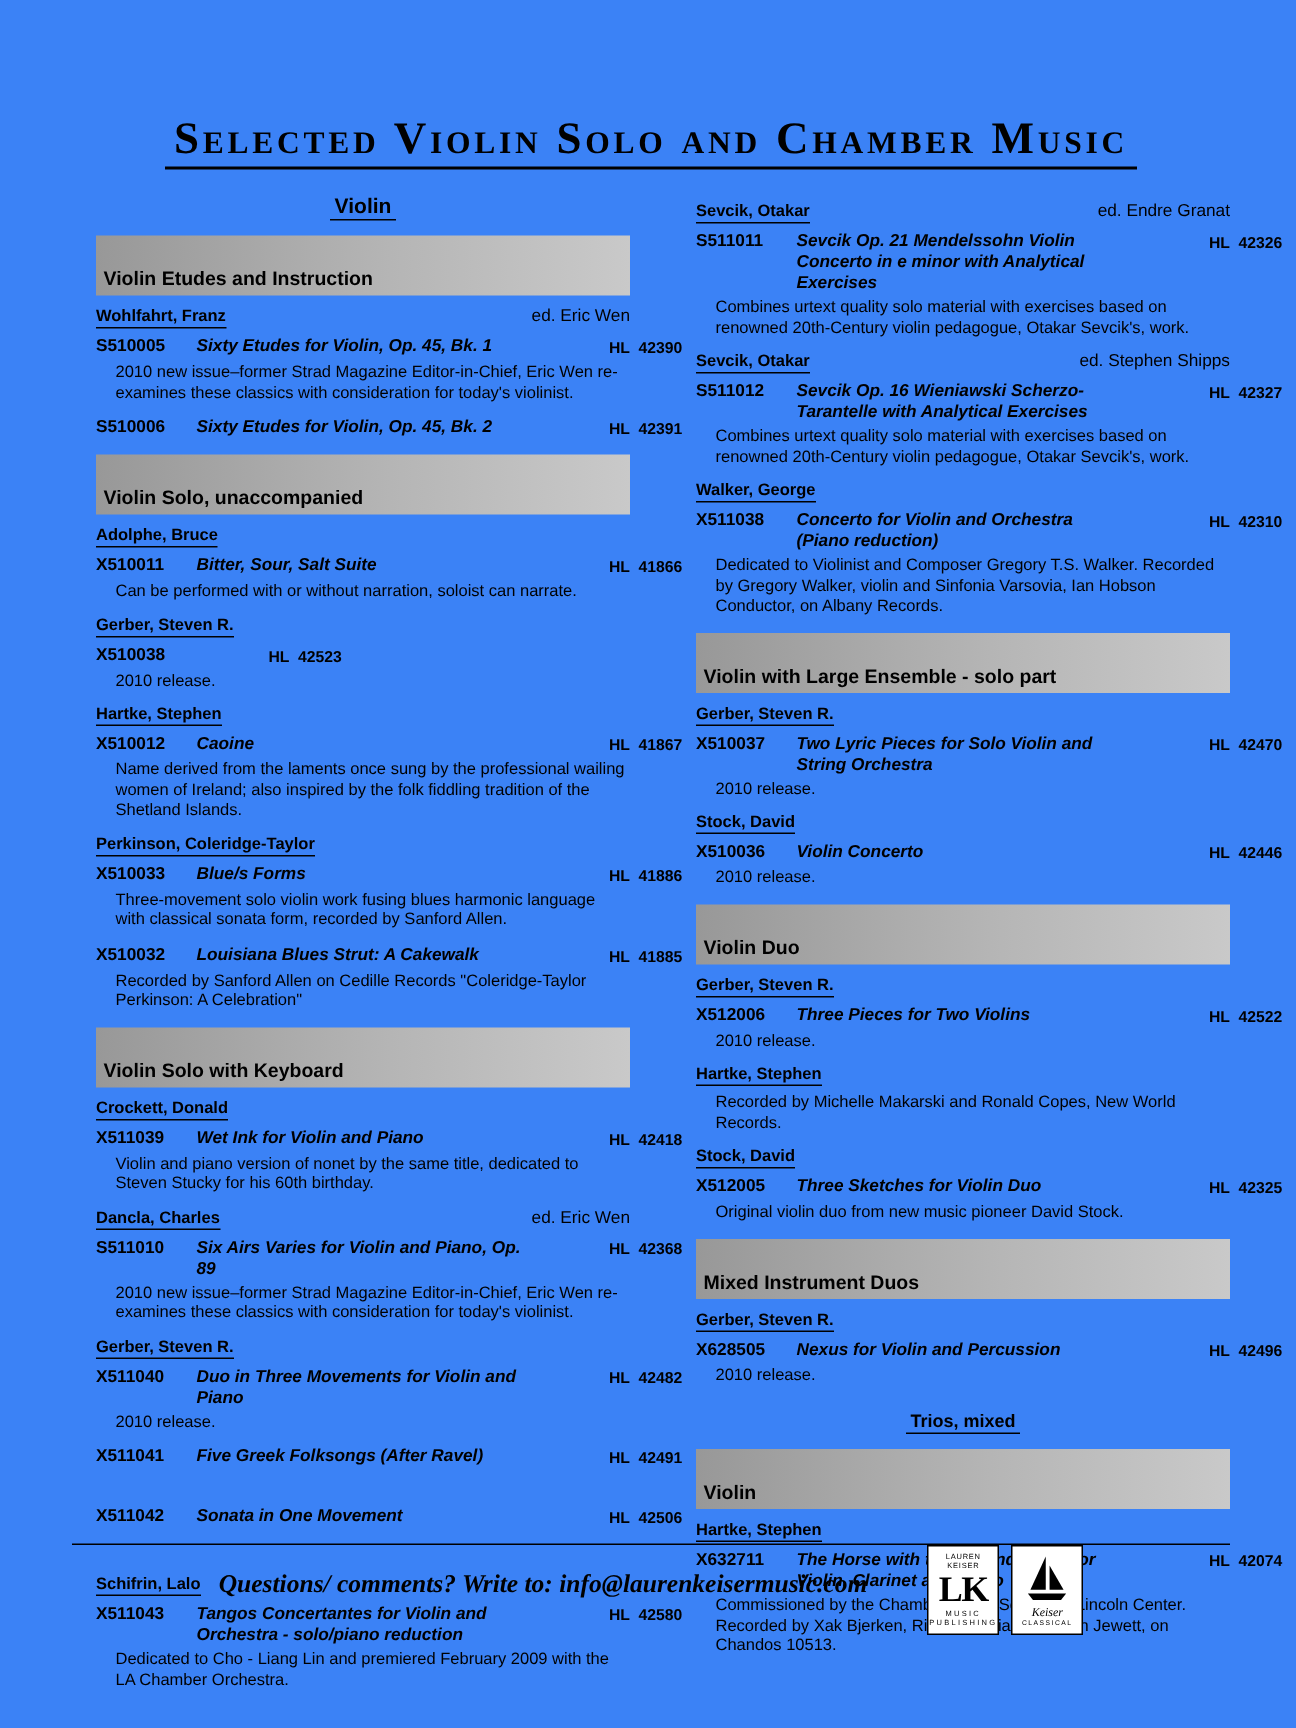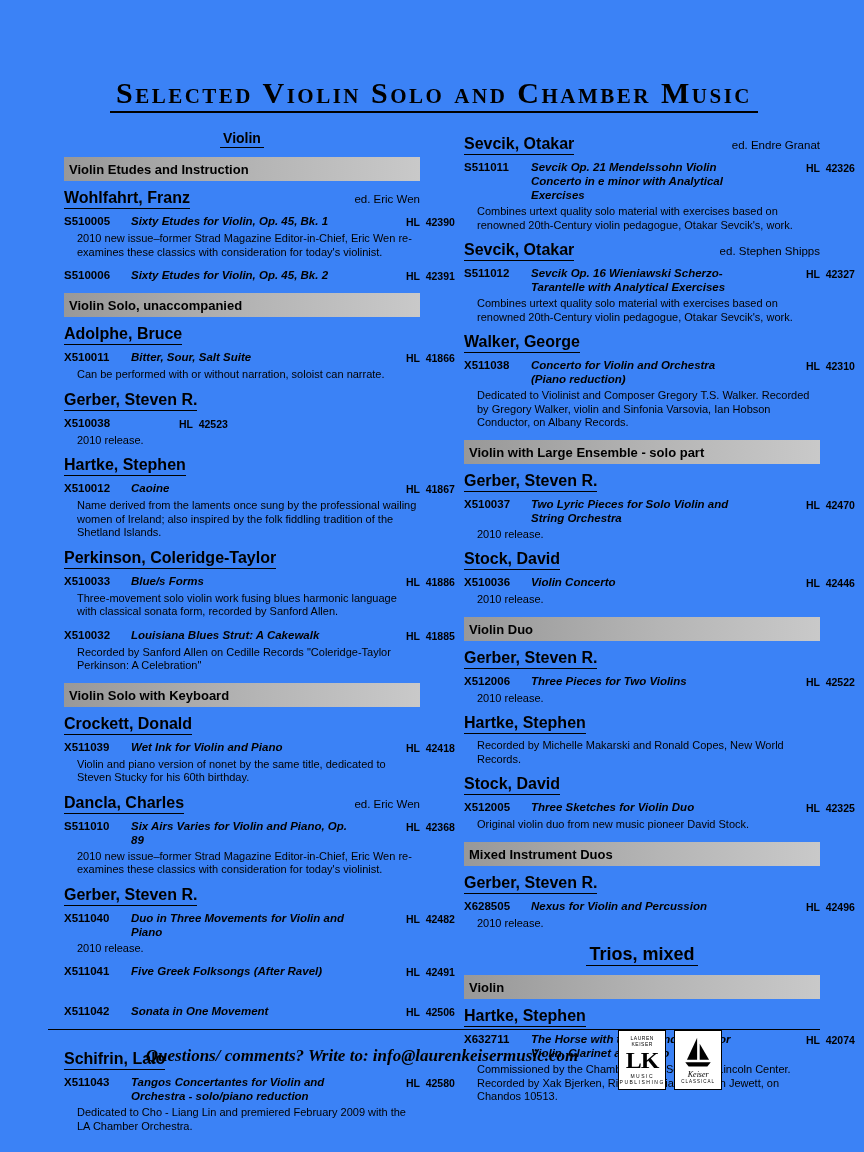--- a/index.html
+++ b/index.html
@@ -19,30 +19,30 @@
     padding:0 6px 1px;
     white-space:nowrap;
   }
 
   .columns { display:flex; gap:28px; }
   .col { flex:1; min-width:0;margin-left:16px; }
 
   .center-head { text-align:center; margin:2px 0 8px; }
   .center-head .ch-text { font-weight:bold; font-size:14px; border-bottom:1.5px solid #000; padding:0 3px 1px; }
   .center-head.big { margin:14px 0 6px; }
-  .center-head.big .ch-text { font-size:18px; }
+  .center-head.big .ch-text { font-size:12px; }
 
   .section-bar {
     background:linear-gradient(90deg,#989898,#b5b5b5 55%,#c9c9c9);
     font-weight:bold; font-size:13px; line-height:17px;
-    padding:4px 5px 3px; margin:10px 0 6px;
+    padding:20px 5px 3px; margin:10px 0 6px;
   }
 
   .composer { display:flex; justify-content:space-between; align-items:baseline; margin:8px 0 5px; }
-  .composer-name { font-weight:bold; font-size:16px; border-bottom:1.5px solid #000; padding-bottom:1px; }
+  .composer-name { font-weight:bold; font-size:11px; border-bottom:1.5px solid #000; padding-bottom:1px; }
   .composer-editor { font-size:11.5px; }
 
   .item { margin:2px 0 9px; }
   .item-row { display:grid; grid-template-columns:63px 1fr 62px; column-gap:4px; align-items:start; }
   .code { font-weight:bold; font-size:11.5px; line-height:14px; }
   .ititle { font-weight:bold; font-style:italic; font-size:11.5px; line-height:14px; padding-right:4px; }
   .hl { font-weight:bold; font-size:10.5px; line-height:14px; white-space:pre; padding-top:1px;padding-left:48px; }
   .desc { font-size:11px; line-height:13.5px; margin:3px 2px 0 13px; }
   .spacer { height:14px; }
 

